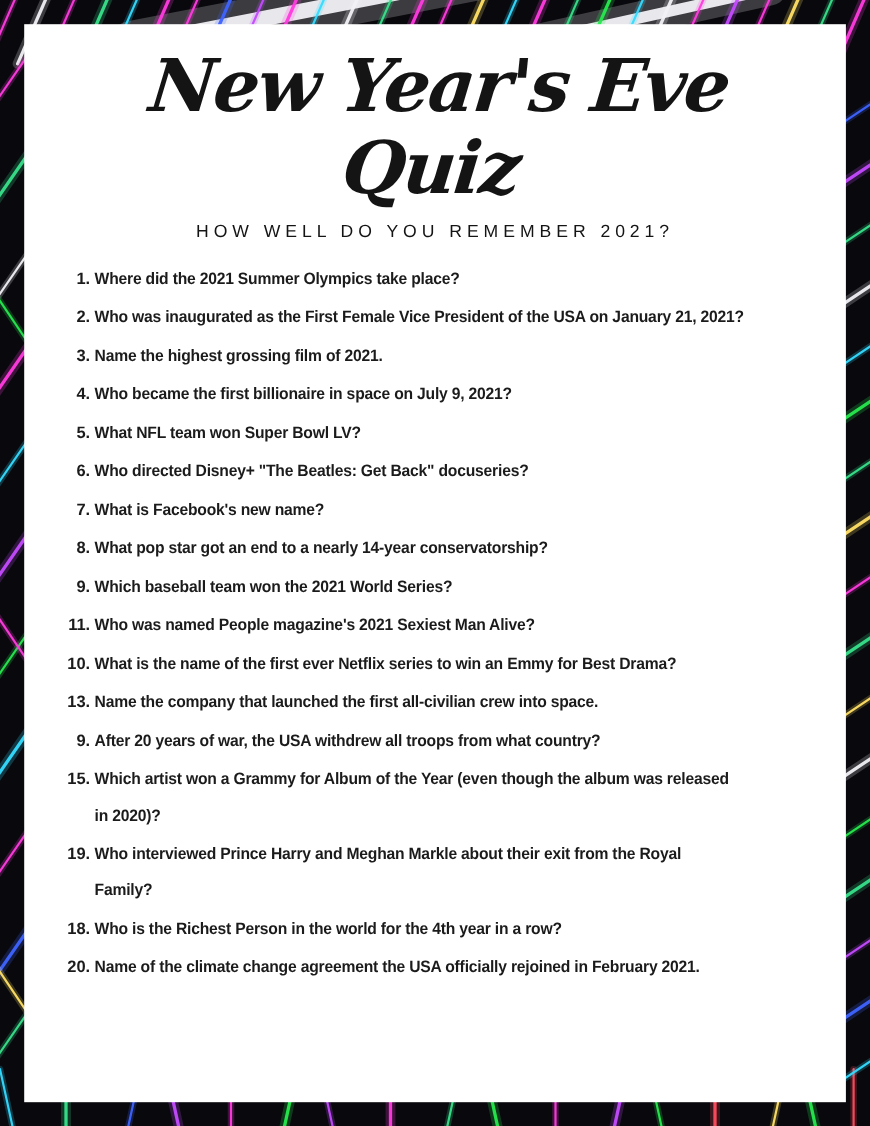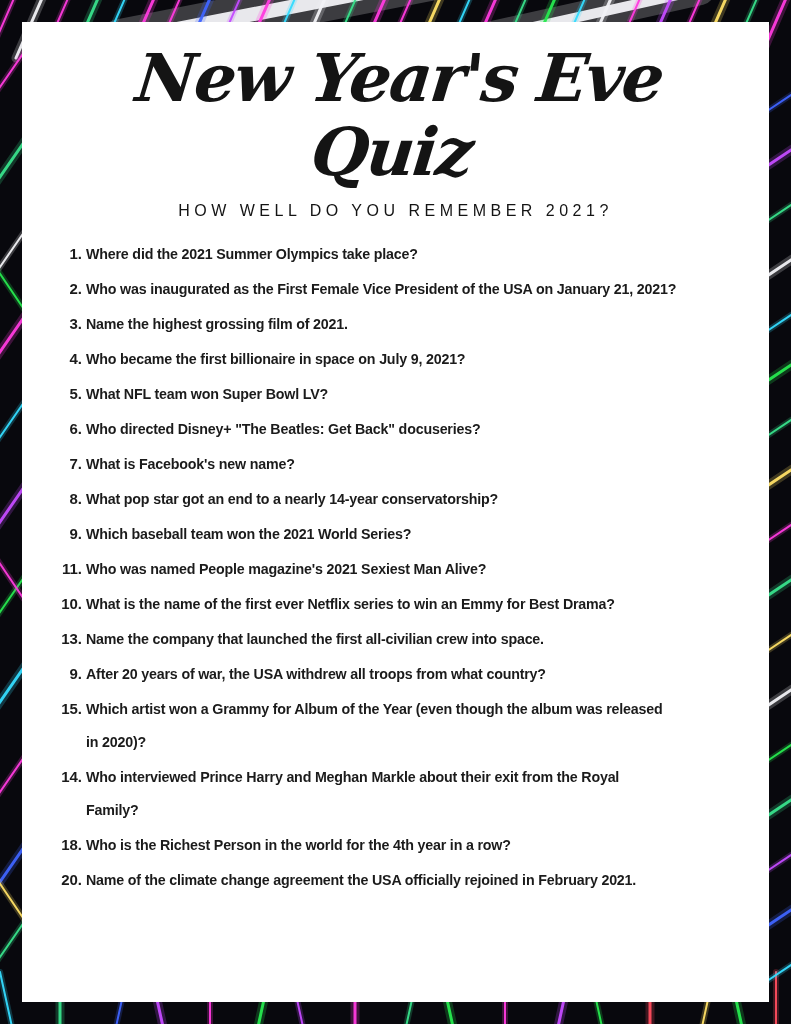--- a/index.html
+++ b/index.html
@@ -316,21 +316,21 @@
         </span>
       </li>
       <li>
         <span class="num">15.</span>
         <span class="txt">
           <span class="line">Which artist won a Grammy for Album of the Year (even though the album was released</span>
           <span class="line">in 2020)?</span>
         </span>
       </li>
       <li>
-        <span class="num">14.</span>
+        <span class="num">19.</span>
         <span class="txt">
           <span class="line">Who interviewed Prince Harry and Meghan Markle about their exit from the Royal</span>
           <span class="line">Family?</span>
         </span>
       </li>
       <li>
         <span class="num">18.</span>
         <span class="txt">
           <span class="line">Who is the Richest Person in the world for the 4th year in a row?</span>
         </span>

